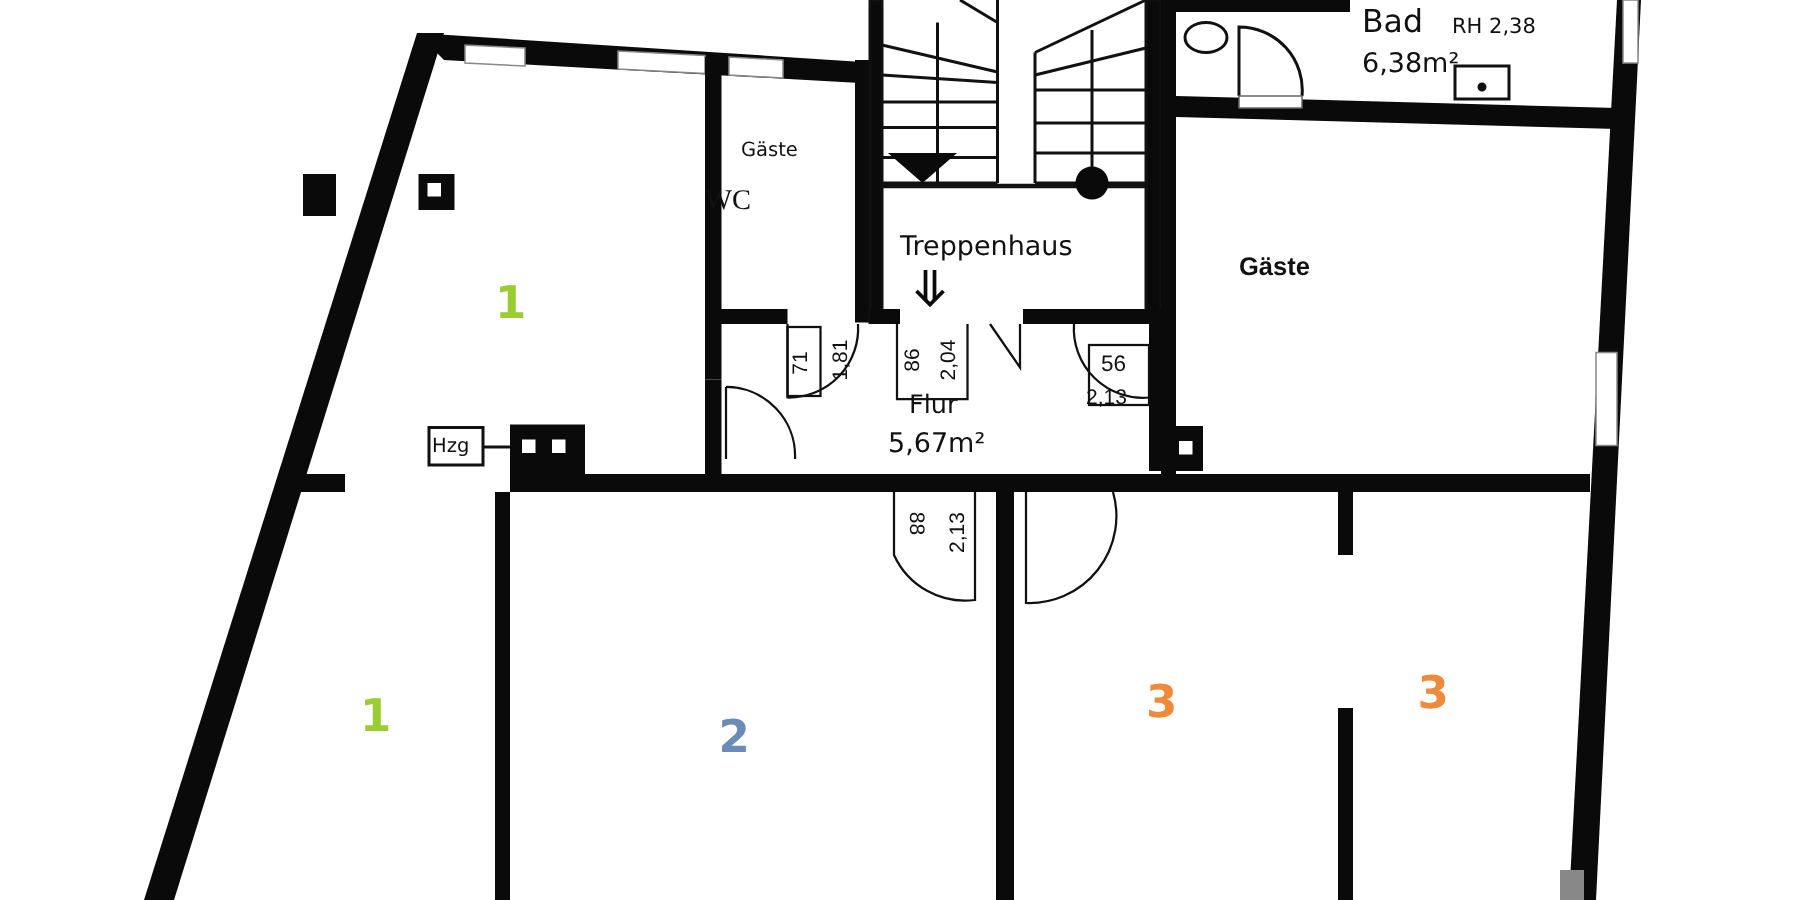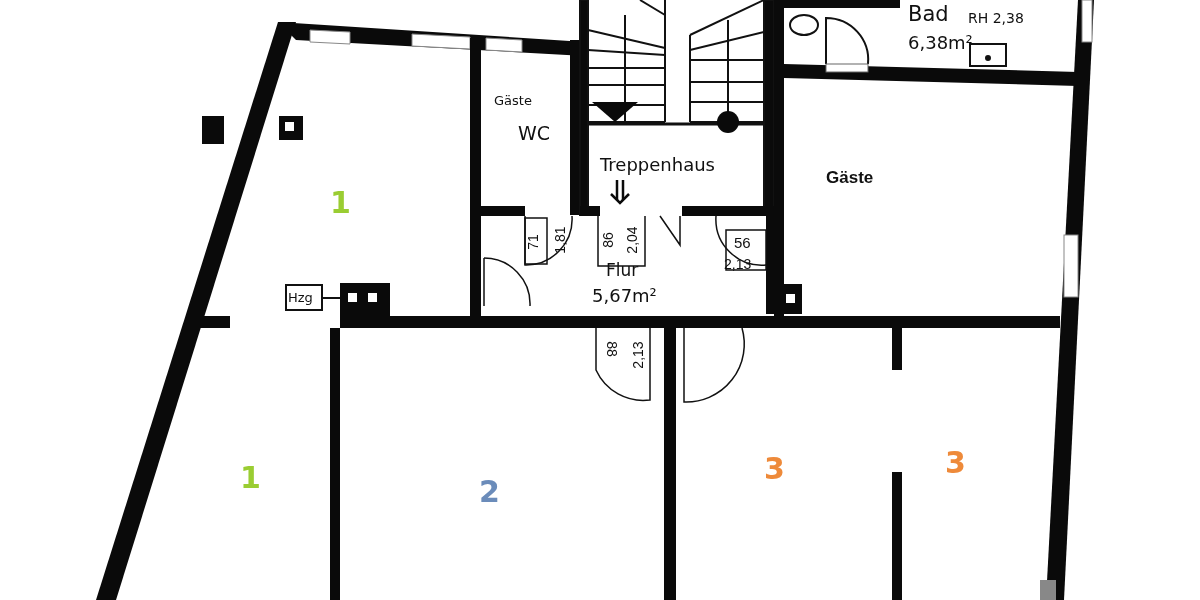--- a/index.html
+++ b/index.html
@@ -126,21 +126,21 @@
     <rect x="892" y="472" width="10" height="128"></rect>
     <rect x="1040" y="580" width="16" height="20" fill="#888"></rect>
   </g>
 </svg>
 
 <div class="label room-sans" style="left:908px; top:4px; font-size:21px;">Bad</div>
 <div class="label room-sans" style="left:968px; top:11px; font-size:14px;">RH 2,38</div>
 <div class="label room-sans" style="left:890px; top:34px; font-size:18px;margin-left:18px;">6,38m²</div>
 
 <div class="label room-sans" style="left:494px; top:94px; font-size:13px;">Gäste</div>
-<div class="label room-sans" style="left:518px; top:124px; font-size:19px;">WC</div>
+<div class="label room-sans" style="left:470px; top:124px; font-size:19px;font-family:Liberation Serif, serif;">WC</div>
 
 <div class="label room-sans" style="left:600px; top:156px; font-size:18px;">Treppenhaus</div>
 
 <div class="label" style="left:826px; top:169px; font-size:17px; font-weight:bold;">Gäste</div>
 
 <div class="label room-sans" style="left:606px; top:262px; font-size:17px;">Flur</div>
 <div class="label room-sans" style="left:592px; top:287px; font-size:18px;">5,67m²</div>
 
 <div class="label room-sans" style="left:288px; top:291px; font-size:13px;">Hzg</div>
 

